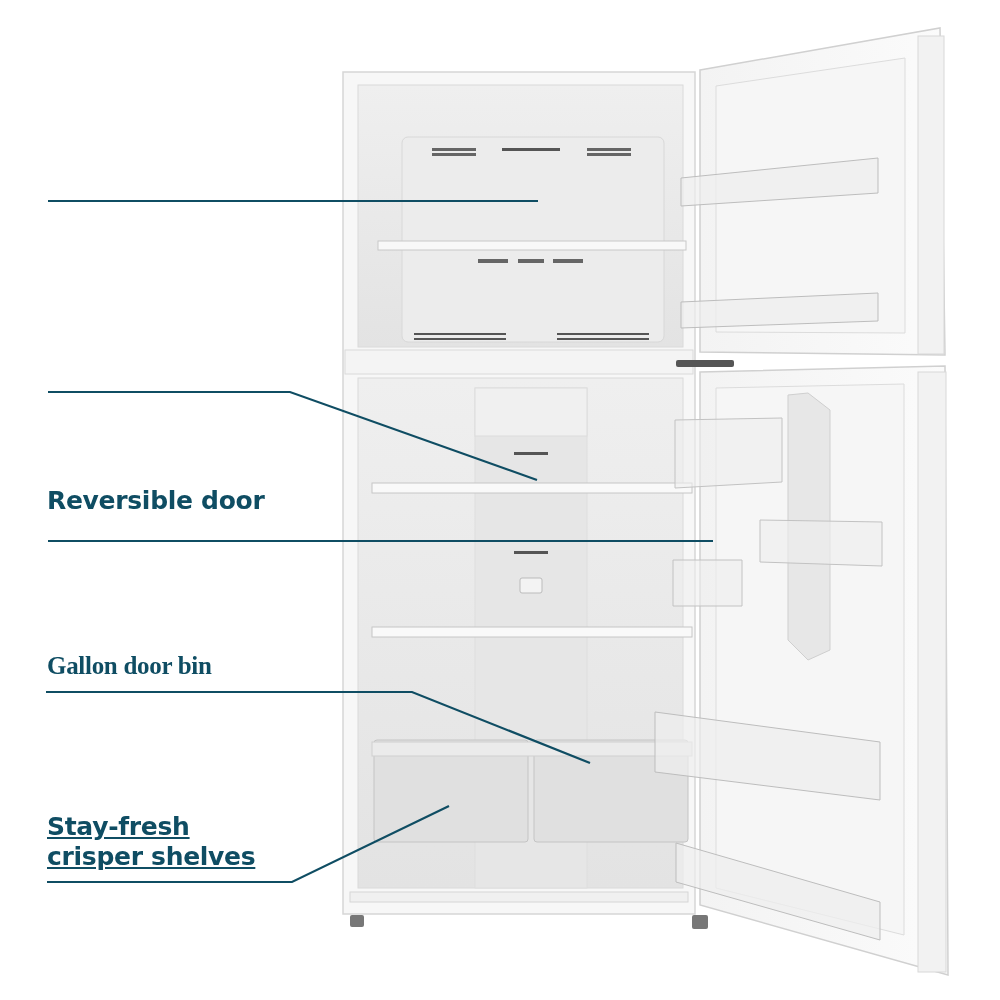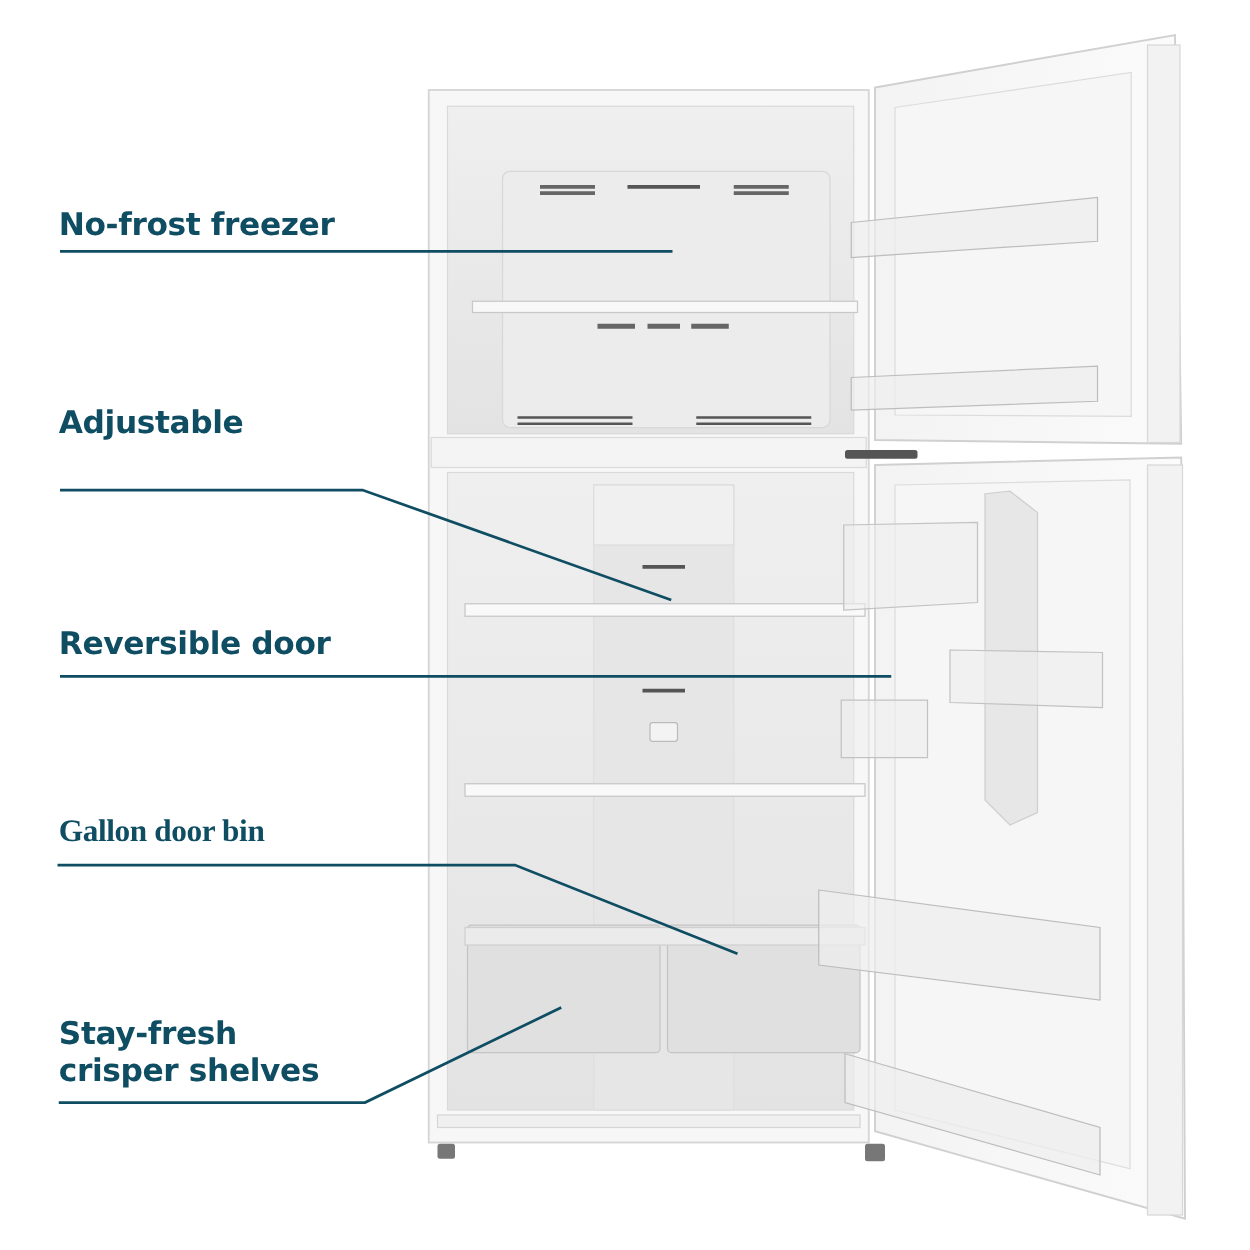--- a/index.html
+++ b/index.html
@@ -99,29 +99,25 @@
   <svg class="callouts" width="1000" height="1000">
     <g stroke="#0f4d63" stroke-width="2.2" fill="none">
       <polyline points="48,201 538,201"></polyline>
       <polyline points="48,392 290,392 537,480"></polyline>
       <polyline points="48,541 713,541"></polyline>
       <polyline points="46,692 412,692 590,763"></polyline>
       <polyline points="47,882 292,882 449,806"></polyline>
     </g>
   </svg>
 
-  <div class="label" style="top:165px;">
-    <div>No-frost freezer</div>
+  <div class="label" style="top:323px;">
   </div>
-  <div class="label" style="top:323px;">
-    <div>Adjustable</div>
-  </div>
-  <div class="label" style="top:500px;">
+  <div class="label" style="top:486px;">
     <div>Reversible door</div>
   </div>
   <div class="label" style="top:651px;font-family:Liberation Serif, serif;">
     <div>Gallon door bin</div>
   </div>
-  <div class="label" style="top:812px;">
+  <div class="label" style="top:812px;text-decoration:underline;">
     <div>Stay-fresh</div>
     <div>crisper shelves</div>
   </div>
 </div>
 
 </body></html>

